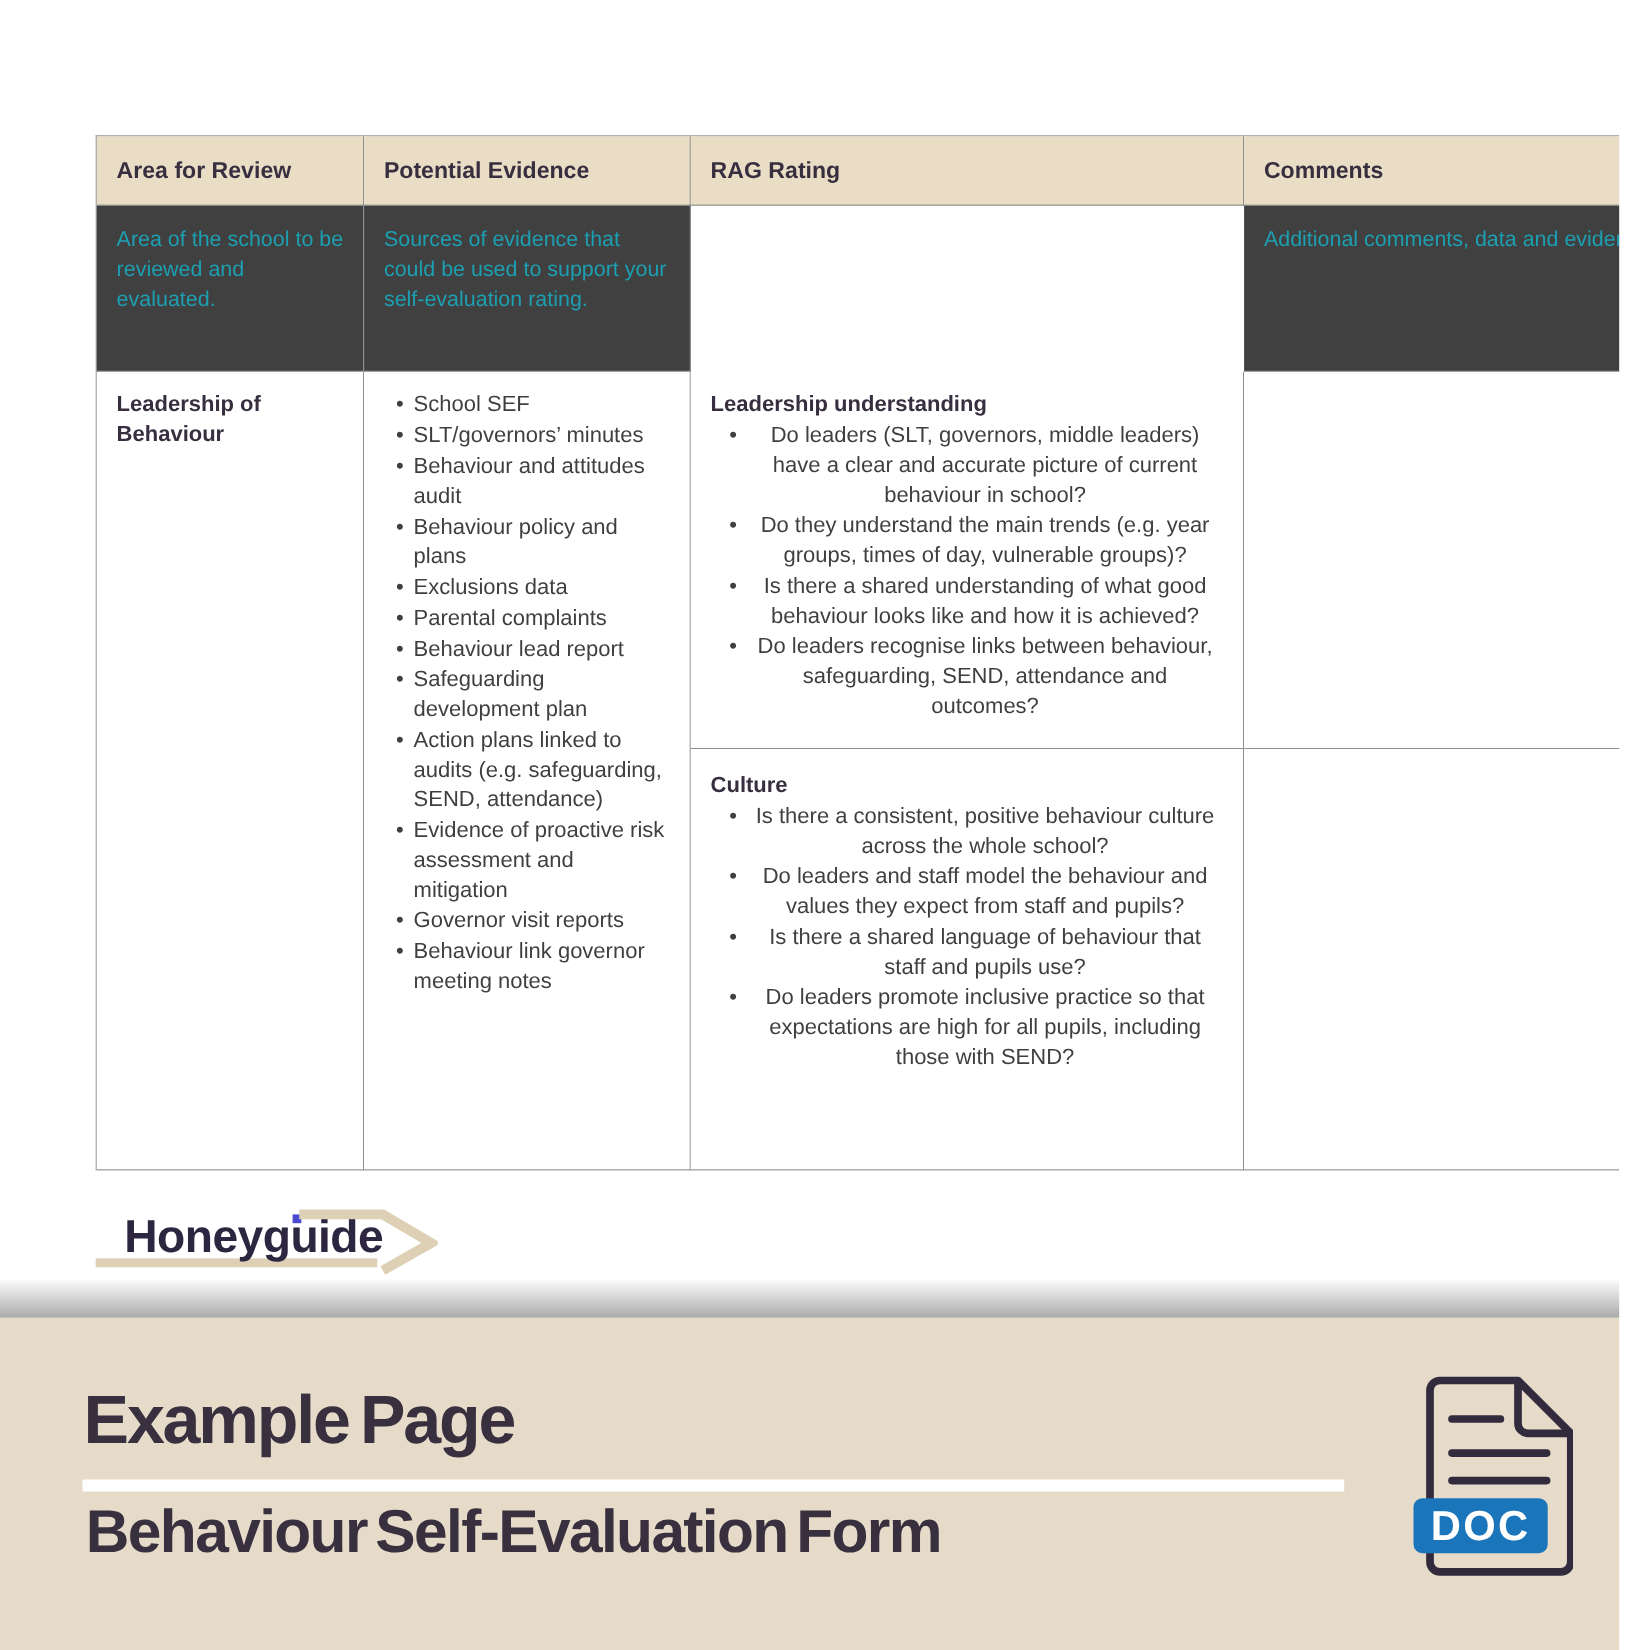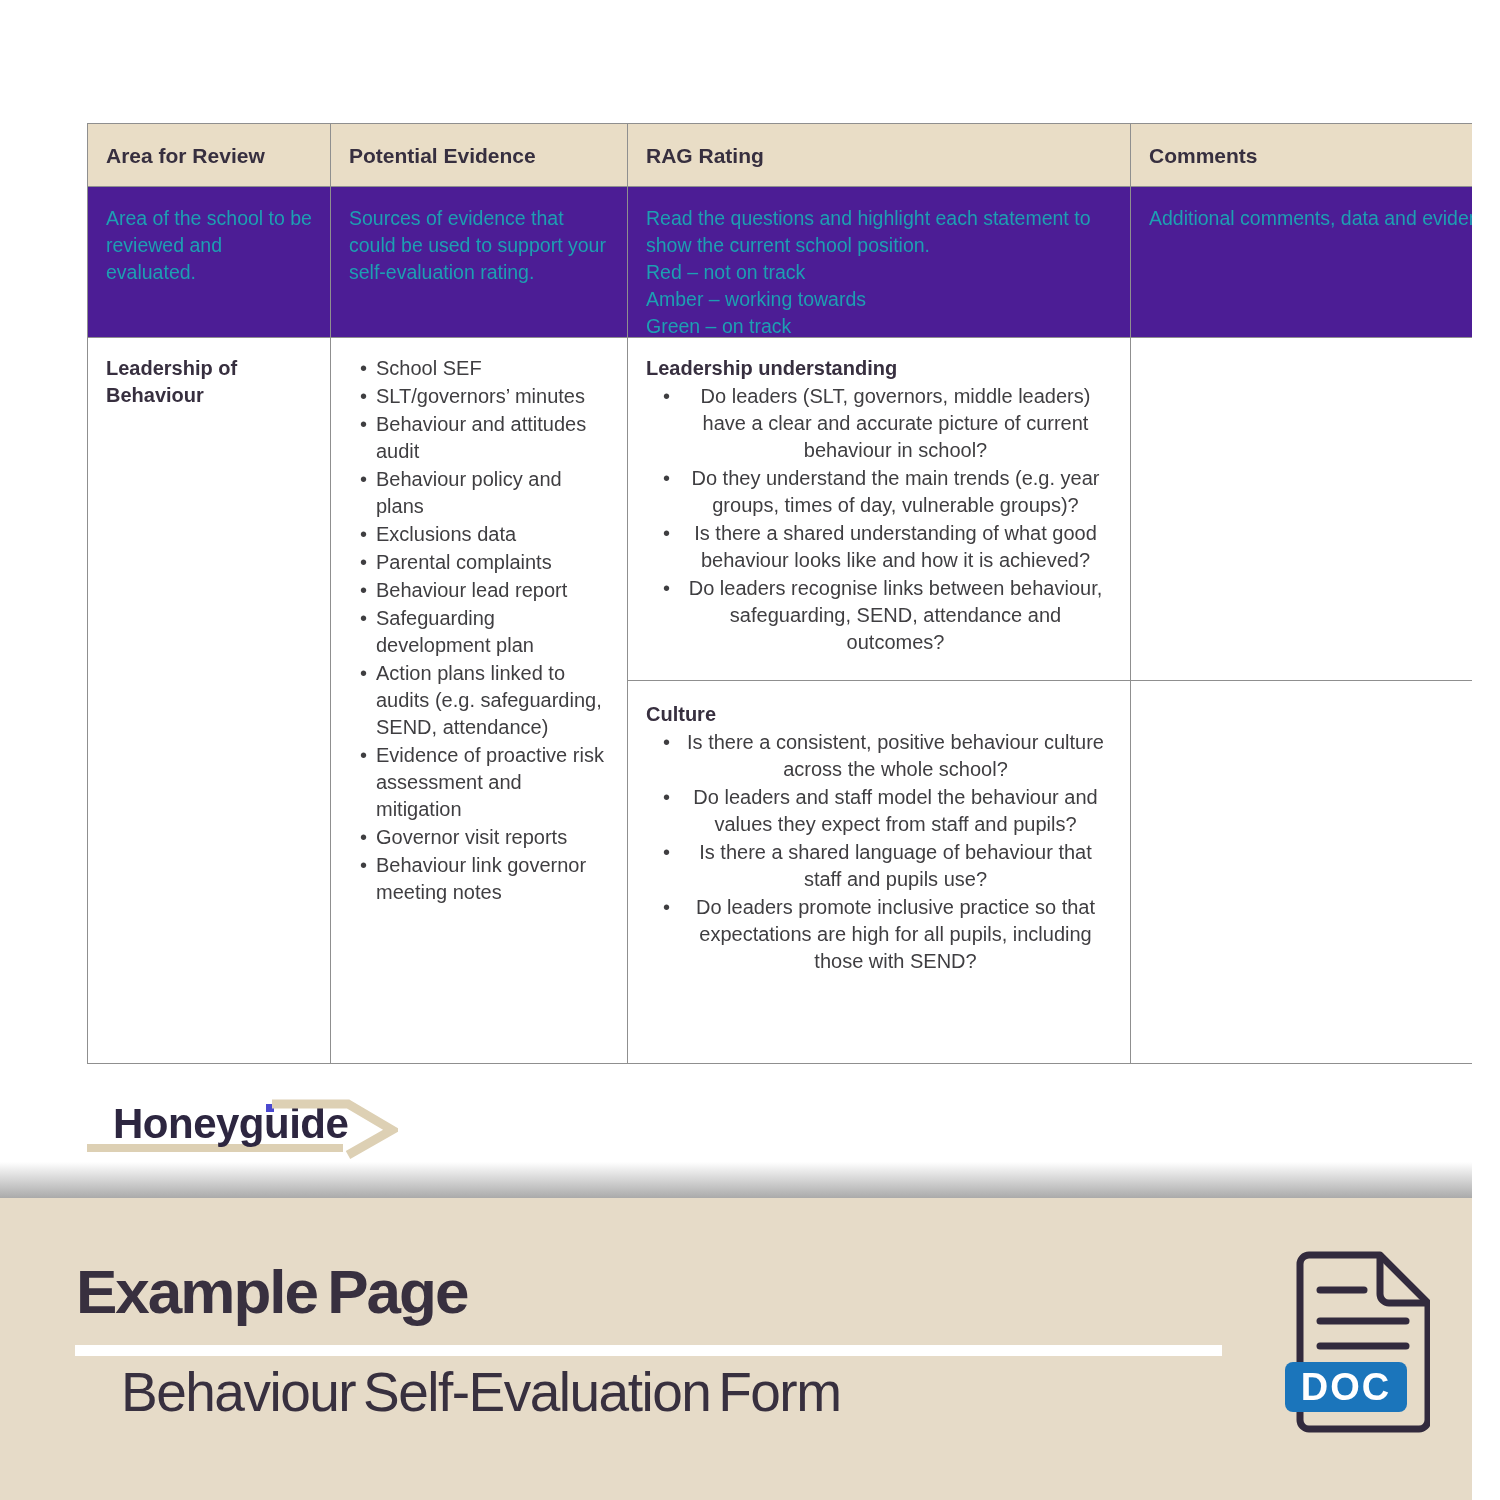--- a/index.html
+++ b/index.html
@@ -27,21 +27,21 @@
   }
   .hdr{
     background:#e9ddc6;
     font-weight:bold;
     font-size:21px;
     color:#372f3f;
     display:flex;align-items:center;
     padding-top:0;padding-bottom:0;
   }
   .note{
-    background:#4c1d95;
+    background:#404040;
     color:#1d9fb2;
     font-size:19.5px;
     padding-top:18px;
   }
   .bodycell{background:#ffffff;padding-top:17px;}
   .span2{grid-row:3 / span 2;}
   .area-title{font-weight:bold;color:#372f3f;}
   .sec-heading{font-weight:bold;color:#372f3f;margin:0 0 1px 0;}
   ul.blist{list-style:none;margin:0;padding:0 0 0 27px;}
   .ragcell ul.blist{padding-left:33px;text-align:center;}
@@ -54,21 +54,21 @@
   .logo-text{position:relative;font-size:42px;line-height:48px;font-weight:bold;color:#2d2640;letter-spacing:-0.5px;white-space:nowrap;margin-left:28px;}
   .logo-idot{position:absolute;left:181px;top:4px;width:8px;height:8px;background:#4b49cf;}
   .logo-arrow{position:absolute;left:185px;top:-6px;}
 
   
   .banner-shadow{position:absolute;left:0;top:1162px;width:1500px;height:36px;
     background:linear-gradient(to bottom, rgba(255,255,255,0) 0%, rgba(100,100,100,0.55) 100%);}
   .banner{position:absolute;left:0;top:1198px;width:1500px;height:302px;background:#e6dbc8;}
   .banner-title{position:absolute;left:76px;top:1256px;font-size:62px;font-weight:bold;color:#38303f;letter-spacing:-2px;word-spacing:-5px;white-space:nowrap;}
   .banner-line{position:absolute;left:75px;top:1345px;width:1147px;height:11px;background:#ffffff;}
-  .banner-subtitle{position:absolute;left:78px;top:1360px;font-size:55px;font-weight:normal;color:#38303f;letter-spacing:-1.5px;word-spacing:-6px;white-space:nowrap;margin-left:43px;}
+  .banner-subtitle{position:absolute;left:78px;top:1360px;font-size:55px;font-weight:bold;color:#38303f;letter-spacing:-1.5px;word-spacing:-6px;white-space:nowrap;}
 
   
   .doc-icon{position:absolute;left:1282px;top:1250px;}
 </style>
 </head>
 <body>
 
 <div id="canvas">
 
   <div class="doc-table">
@@ -81,26 +81,20 @@
       </div>
     <div class="cell hdr" style="grid-row:1;grid-column:3">
         <span>RAG Rating</span>
       </div>
     <div class="cell hdr" style="grid-row:1;grid-column:4">
         <span>Comments</span>
       </div>
 
     <div class="cell note" style="grid-row:2;grid-column:1">Area of the school to be reviewed and evaluated.</div>
     <div class="cell note" style="grid-row:2;grid-column:2">Sources of evidence that could be used to support your self-evaluation rating.</div>
-    <div class="cell note" style="grid-row:2;grid-column:3">
-        <div>Read the questions and highlight each statement to show the current school position.</div>
-        <div>Red – not on track</div>
-        <div>Amber – working towards</div>
-        <div>Green – on track</div>
-      </div>
     <div class="cell note" style="grid-row:2;grid-column:4">Additional comments, data and evidence</div>
 
     <div class="cell bodycell span2" style="grid-column:1">
       <div class="area-title">Leadership of Behaviour</div>
     </div>
 
     <div class="cell bodycell span2" style="grid-column:2">
       <ul class="blist">
           <li>School SEF</li>
           <li>SLT/governors’ minutes</li>

